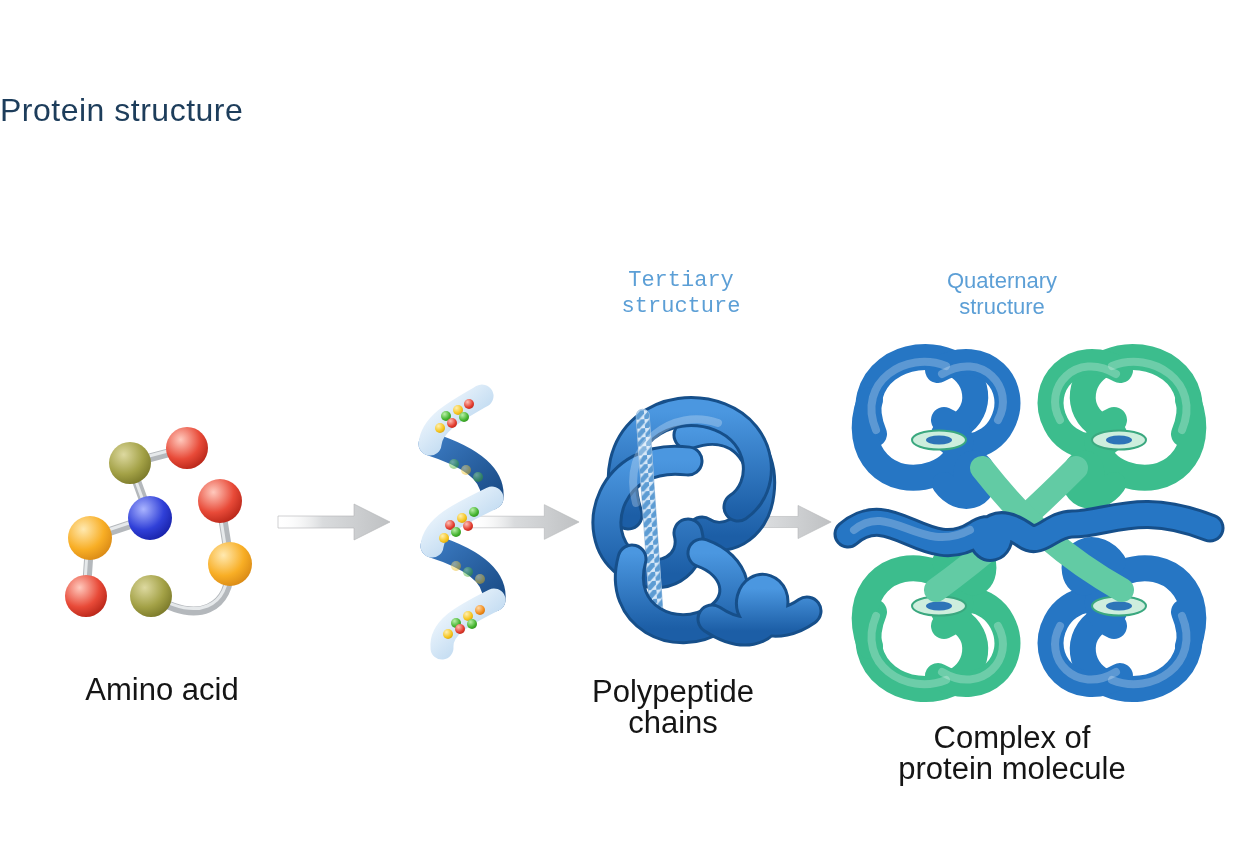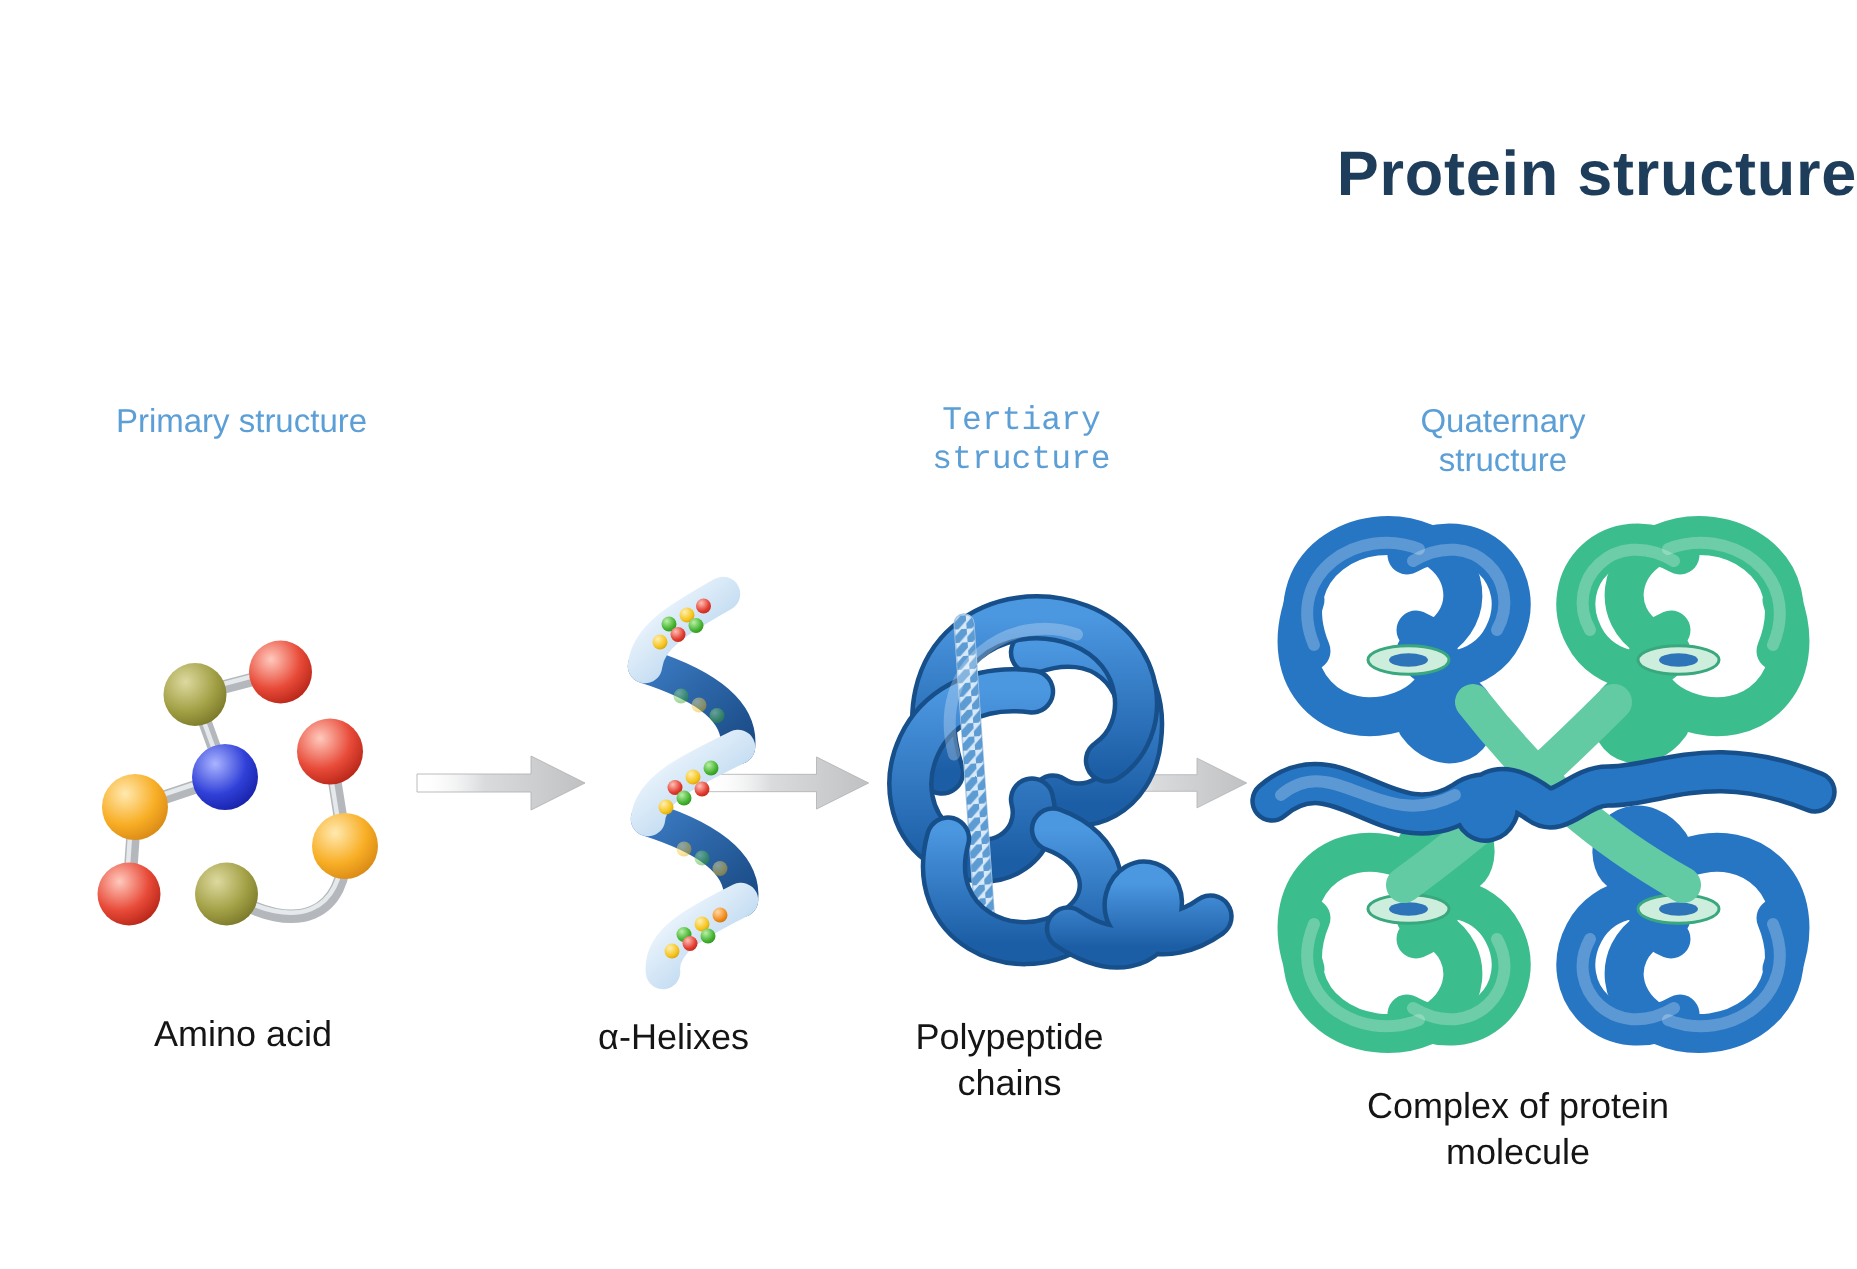--- a/index.html
+++ b/index.html
@@ -5,55 +5,54 @@
   html,body{margin:0;padding:0;background:#ffffff;}
   #canvas{
     position:relative;
     width:1238px;height:846px;
     background:#ffffff;
     overflow:hidden;
     font-family:"Liberation Sans", sans-serif;
   }
   .title{
     position:absolute;top:92px;left:0;width:100%;
-    text-align:right;
-    font-size:42px;font-weight:700;letter-spacing:0.5px;
+    text-align:left;
+    font-size:32px;font-weight:400;letter-spacing:0.5px;
     color:var(--title_text,#1d3d5b);
   }
   .stage-label{
     position:absolute;top:268px;
     width:220px;margin-left:-110px;
     text-align:center;
     font-size:22px;line-height:26px;
     color:var(--stage_label,#5c9fd6);
   }
   .caption{
     position:absolute;
     text-align:center;
-    font-size:24px;line-height:31px;
+    font-size:31px;line-height:31px;
     color:var(--caption_text,#151515);
   }
   .art,.arrow{position:absolute;}
   svg{display:block;overflow:visible;}
   .tubeBase{fill:none;stroke:#164f8a;stroke-width:31;stroke-linecap:round;}
   .tubeMain{fill:none;stroke:url(#tB);stroke-width:25;stroke-linecap:round;}
   .qtube{fill:none;stroke:currentColor;stroke-width:26;stroke-linecap:round;}
   .qtube-thin{fill:none;stroke:currentColor;stroke-width:24;stroke-linecap:round;}
   .qshine{fill:none;stroke:#ffffff;opacity:.25;stroke-width:8;stroke-linecap:round;}
   .connector{fill:none;stroke:var(--connector_gray,#b4b8bc);stroke-width:9;stroke-linecap:round;}
   .connector-shine{fill:none;stroke:#e6e9eb;stroke-width:3;stroke-linecap:round;}
 </style>
 </head>
 <body>
 
 <div id="canvas">
 
   <div class="title">Protein structure</div>
 
-  <div class="stage-label" style="left:161px;">Primary structure</div>
   <div class="stage-label" style="left:681px;width:130px;margin-left:-65px;font-family:Liberation Mono, monospace;">Tertiary structure</div>
   <div class="stage-label" style="left:1002px;width:160px;margin-left:-80px;">Quaternary structure</div>
 
   <svg class="arrow" style="left:278px;top:501px;" width="114" height="42" viewBox="0 0 114 42">
     <defs>
         <linearGradient id="ag1" x1="0" y1="0" x2="1" y2="0">
       <stop offset="0" stop-color="#ffffff" stop-opacity="0"></stop>
           <stop offset="0.4" stop-color="#d9dbdd"></stop>
           <stop offset="1" stop-color="#bfc1c3"></stop>
     </linearGradient>
@@ -259,17 +258,16 @@
       <path d="M142,140 C186,196 226,230 282,262"></path>
     </g>
     <g fill="none" stroke-linecap="round">
       <path stroke="#164f8a" stroke-width="29" d="M8,206 C52,168 86,238 136,206 C150,196 163,204 158,214 C152,226 136,216 148,204 C160,192 175,200 186,208 C200,218 212,196 232,196 C268,196 300,172 370,200"></path>
       <path stroke="#2676c4" stroke-width="23" d="M8,206 C52,168 86,238 136,206 C150,196 163,204 158,214 C152,226 136,216 148,204 C160,192 175,200 186,208 C200,218 212,196 232,196 C268,196 300,172 370,200"></path>
       <path class="qshine" d="M14,202 C50,172 80,228 130,202"></path>
     </g>
   </svg>
 
   <div class="caption" style="left:162px;top:674px;width:220px;margin-left:-110px;">Amino acid</div>
-  <div class="caption" style="left:449px;top:676px;width:200px;margin-left:-100px;">α-Helixes</div>
   <div class="caption" style="left:673px;top:676px;width:170px;margin-left:-85px;">Polypeptide chains</div>
   <div class="caption" style="left:1012px;top:722px;width:250px;margin-left:-125px;">Complex of protein molecule</div>
 
 </div>
 
 </body></html>

